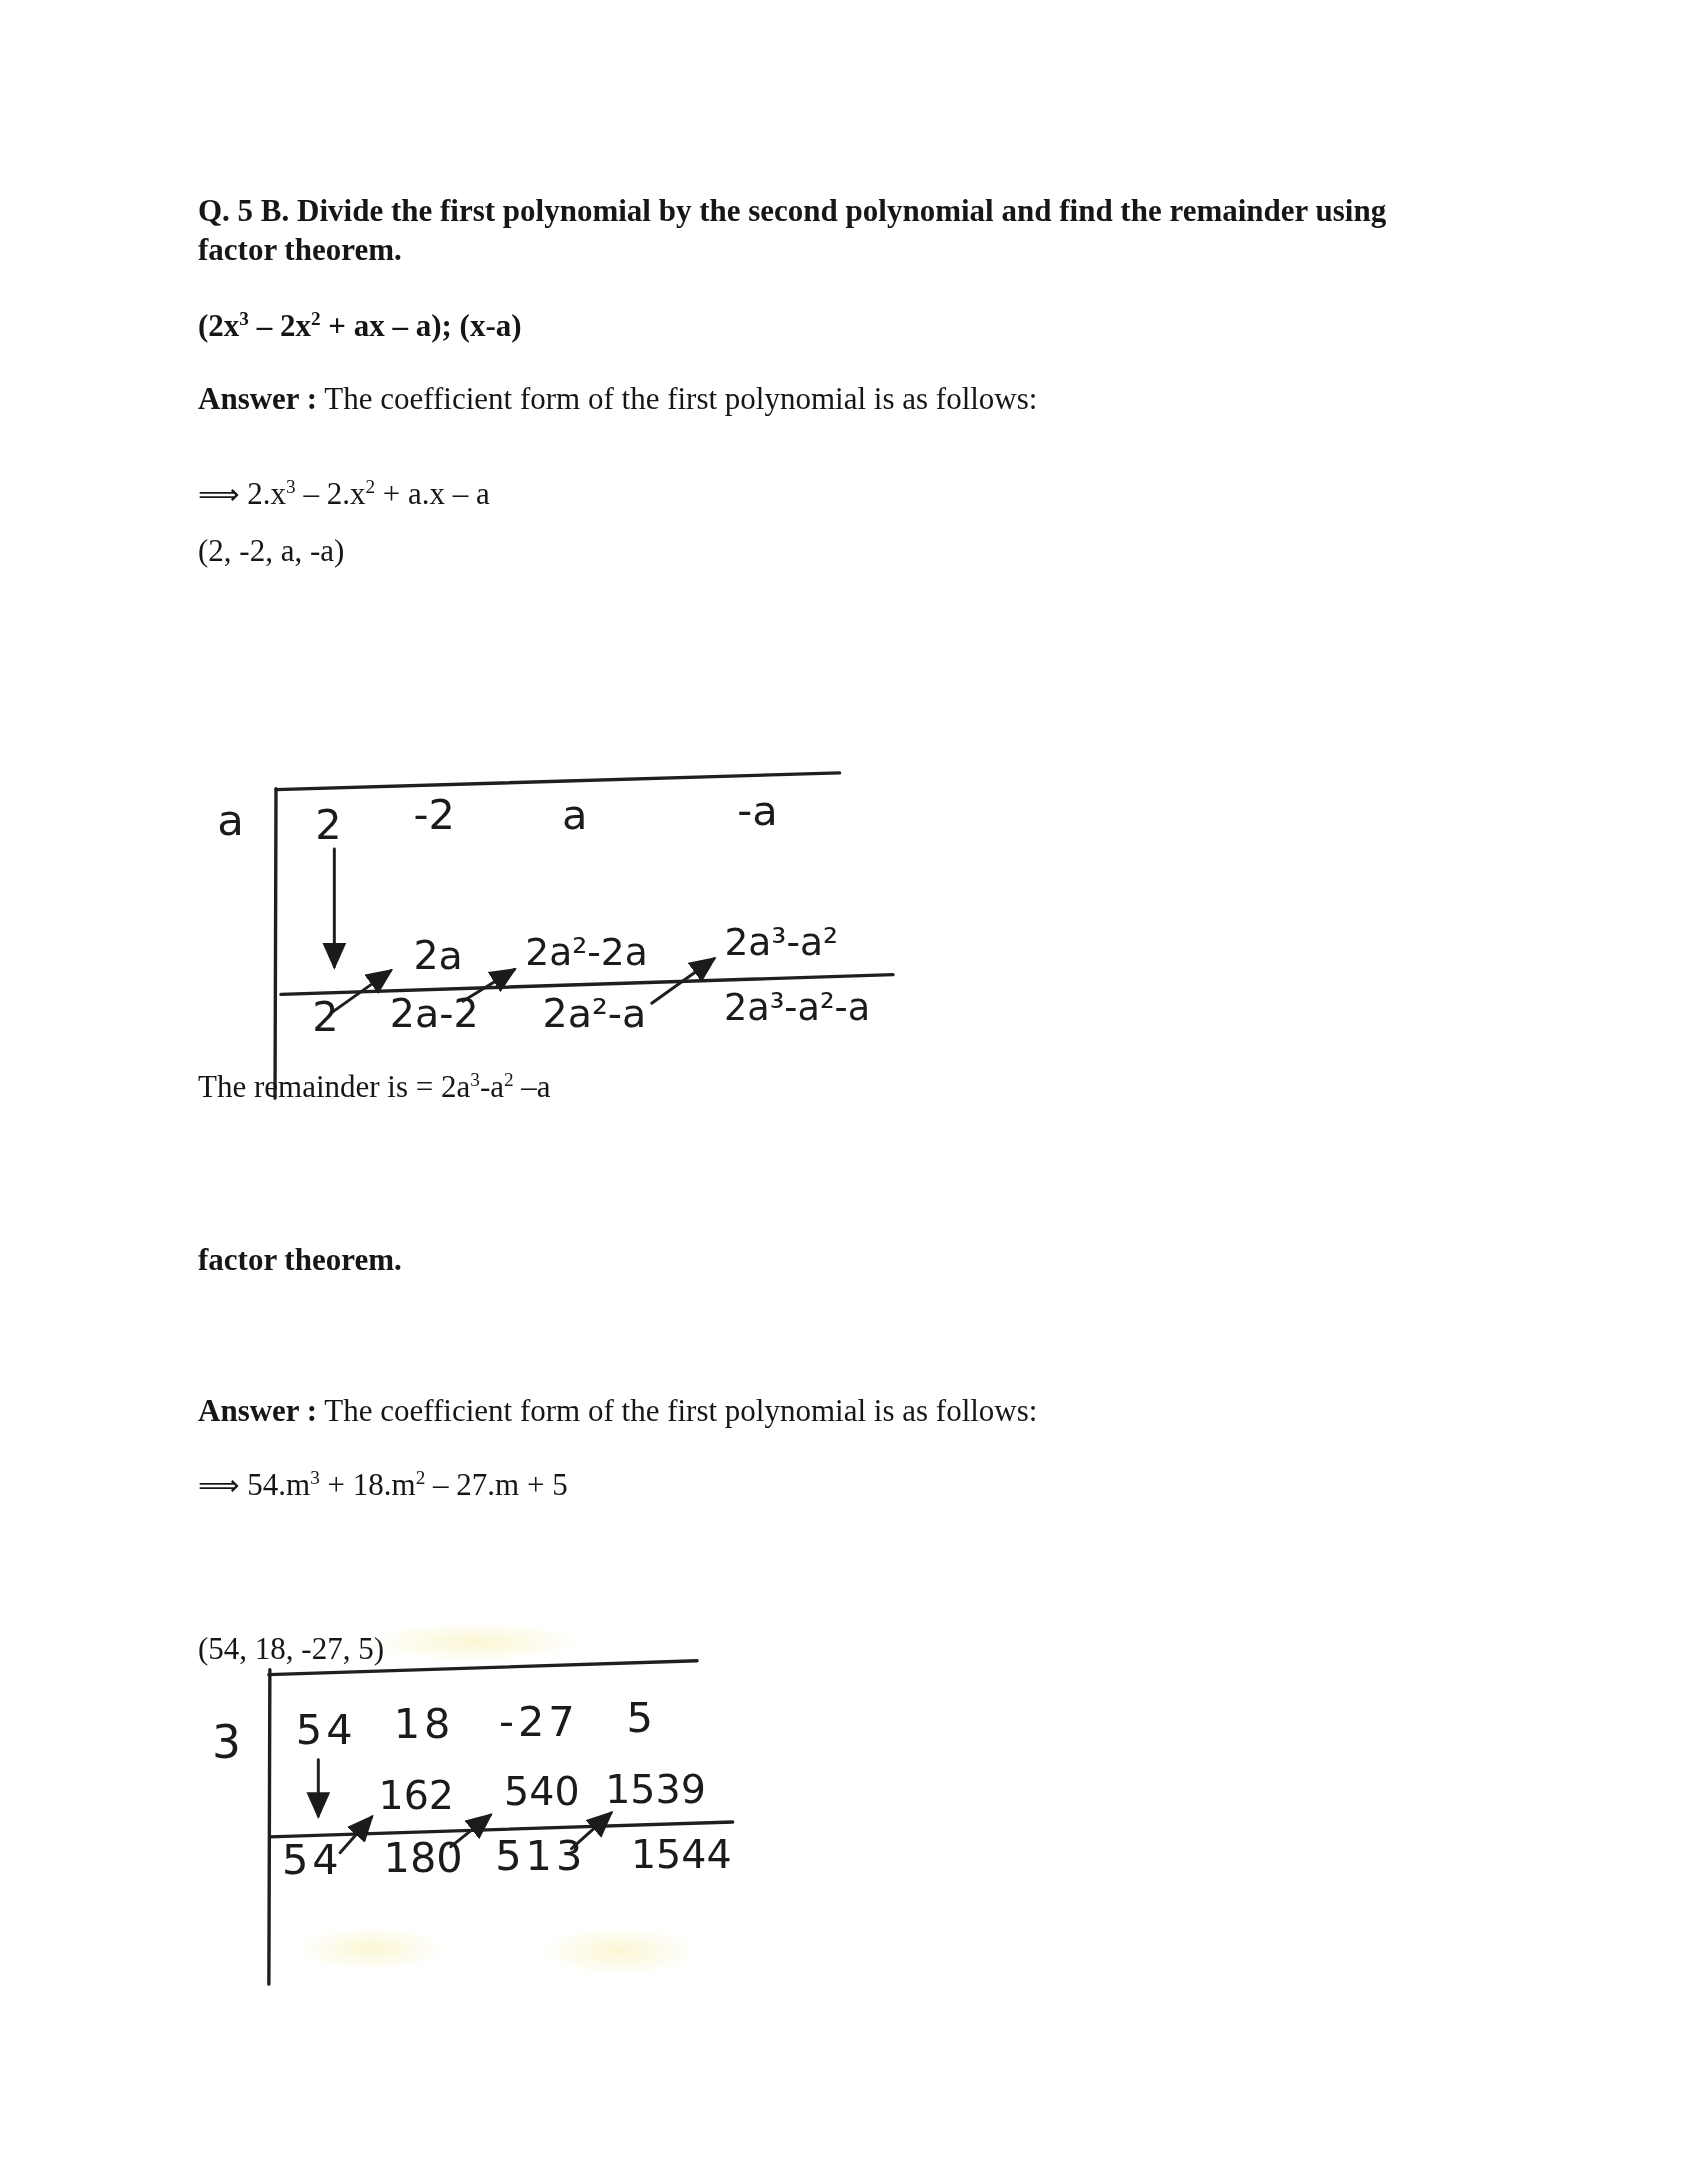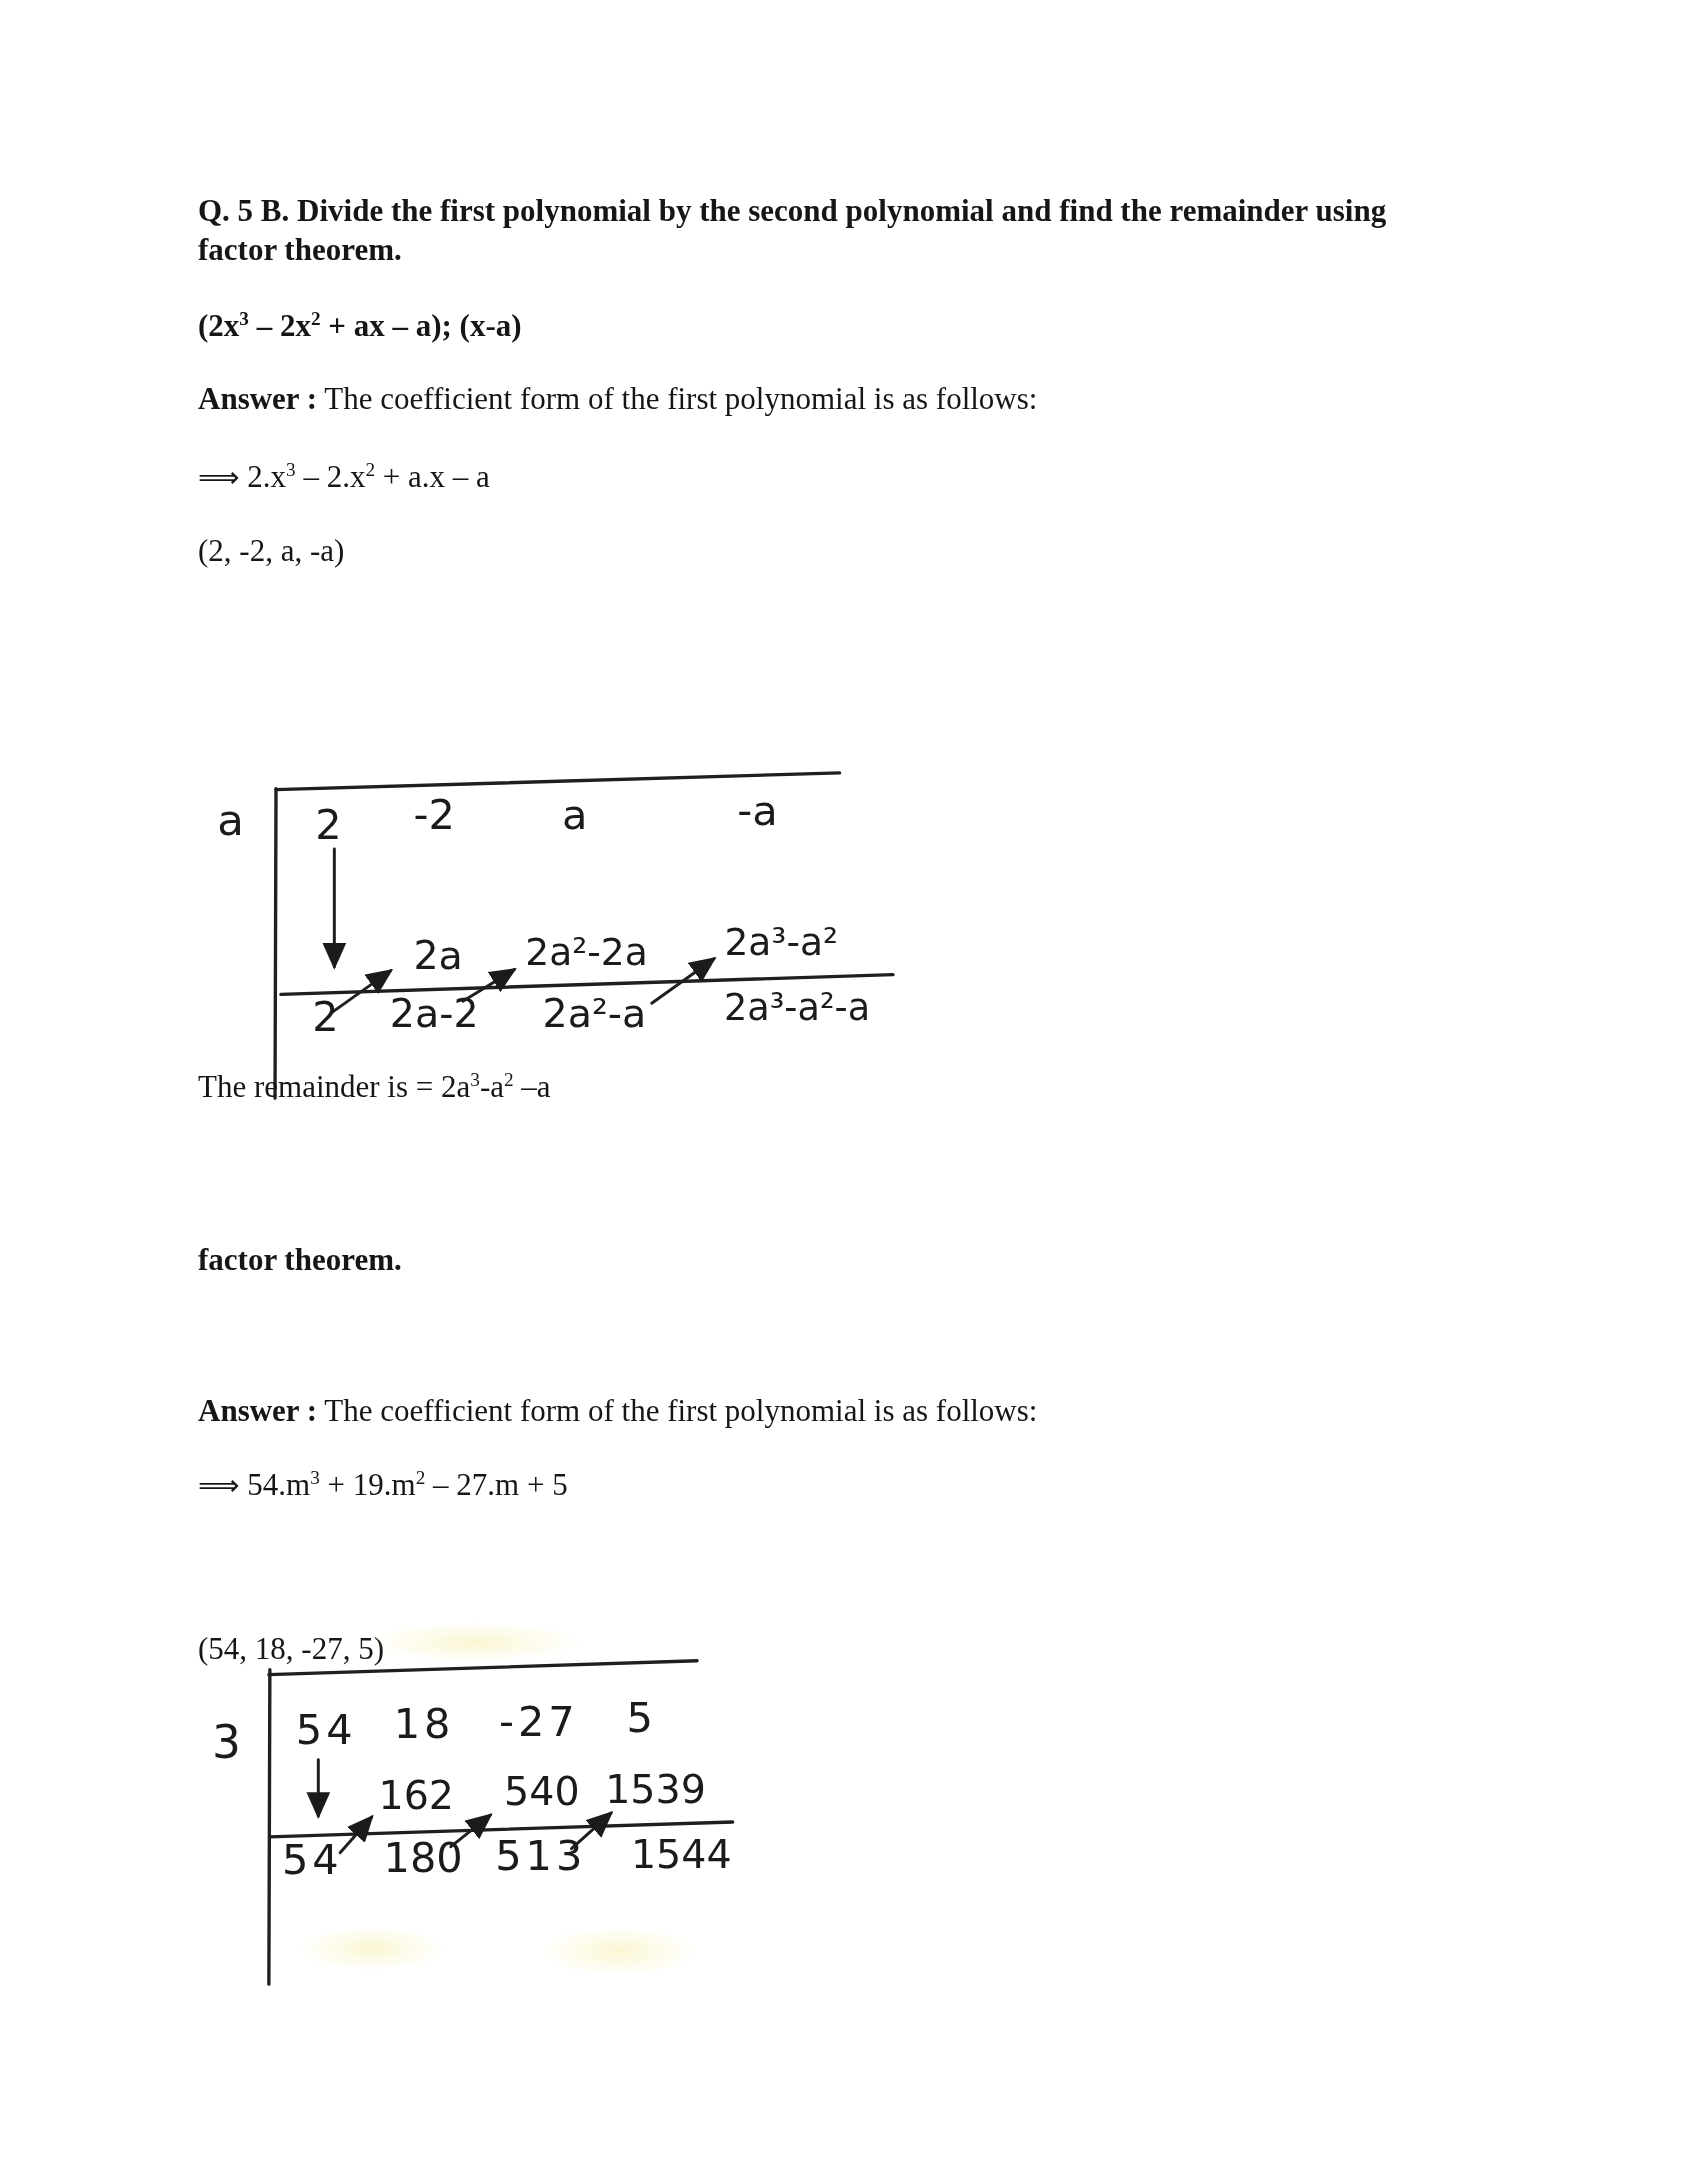--- a/index.html
+++ b/index.html
@@ -25,21 +25,21 @@
 
 <div class="page">
 
   <div class="t bold" style="top:192px">Q. 5 B. Divide the first polynomial by the second polynomial and find the remainder using</div>
   <div class="t bold" style="top:231px">factor theorem.</div>
 
   <div class="t bold" style="top:307px"><span>(2x</span><sup>3</sup><span> – 2x</span><sup>2</sup><span> + ax – a); (x-a)</span></div>
 
   <div class="t" style="top:380px"><span class="bold">Answer :</span><span> The coefficient form of the first polynomial is as follows:</span></div>
 
-  <div class="t" style="top:458px"><span class="arr">⟹</span><span> 2.x</span><sup>3</sup><span> – 2.x</span><sup>2</sup><span> + a.x – a</span></div>
+  <div class="t" style="top:475px"><span class="arr">⟹</span><span> 2.x</span><sup>3</sup><span> – 2.x</span><sup>2</sup><span> + a.x – a</span></div>
 
   <div class="t" style="top:532px">(2, -2, a, -a)</div>
 
   <svg class="diag" style="left:139px;top:762px" width="802" height="351" viewBox="0 0 810 355">
     <defs>
       <marker id="ah1" markerWidth="12" markerHeight="12" refX="8" refY="4" orient="auto">
         <path d="M0,0 L9,4 L0,8 Z" fill="#1b1b1b"></path>
       </marker>
     </defs>
 
@@ -69,21 +69,21 @@
     <text class="hw" x="665" y="261" font-size="37" text-anchor="middle">2a³-a²-a</text>
   </svg>
 
   <div class="t" style="top:1068px"><span>The remainder is = 2a</span><sup>3</sup><span>-a</span><sup>2</sup><span> –a</span></div>
 
   <div class="t bold" style="top:1241px">factor theorem.</div>
 
 
   <div class="t" style="top:1392px"><span class="bold">Answer :</span><span> The coefficient form of the first polynomial is as follows:</span></div>
 
-  <div class="t" style="top:1466px"><span class="arr">⟹</span><span> 54.m</span><sup>3</sup><span> + 19.m</span><sup>2</sup><span> – 27.m + 5</span></div>
+  <div class="t" style="top:1466px"><span class="arr">⟹</span><span> 54.m</span><sup>3</sup><span> + 18.m</span><sup>2</sup><span> – 27.m + 5</span></div>
 
   <div class="t" style="top:1630px">(54, 18, -27, 5)</div>
 
   <svg class="diag" style="left:139px;top:1643px" width="683" height="356" viewBox="0 0 690 360">
     <defs>
       <marker id="ah2" markerWidth="12" markerHeight="12" refX="8" refY="4" orient="auto">
         <path d="M0,0 L9,4 L0,8 Z" fill="#1b1b1b"></path>
       </marker>
     </defs>
 

